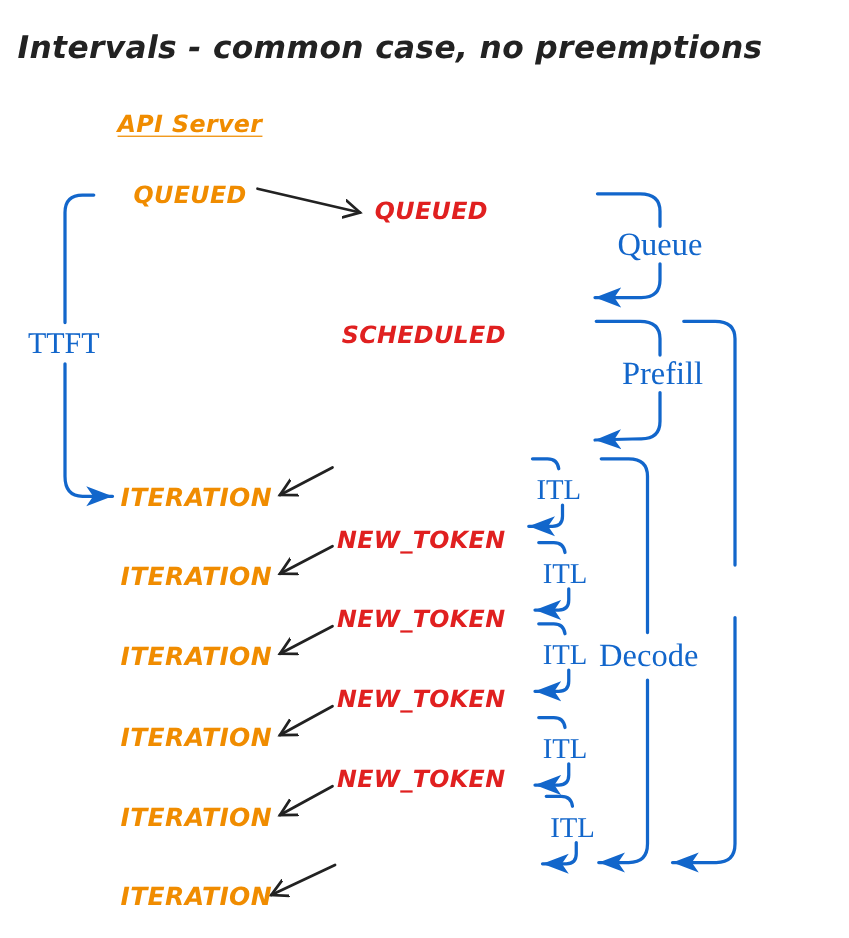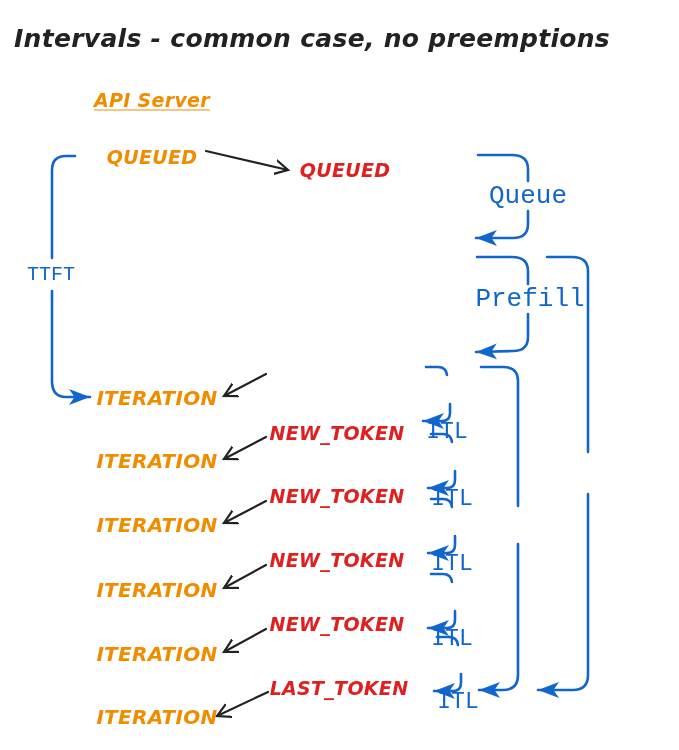--- a/index.html
+++ b/index.html
@@ -13,24 +13,24 @@
   #mTriBlue path{fill:var(--blue,#1266cb);}
   #mVee path{stroke:var(--ink,#2a2a2a);stroke-width:2.2;fill:none;stroke-linecap:round;}
   .lbl{position:absolute;transform:translate(-50%,-50%);white-space:nowrap;line-height:1;}
   .hand{font-style:italic;font-weight:bold;letter-spacing:.3px;}
   .title{font-size:25px;color:var(--ink,#1e1e1e);}
   .hdr{font-size:19px;text-decoration:underline;text-underline-offset:3px;}
   .api{color:var(--api,#f08c00);}
   .eng{color:var(--red,#e02020);}
   .evt{font-size:19px;}
   .iter{font-size:20px;}
-  .blue{color:var(--blue,#1266cb);font-family:Liberation Mono, monospace;font-weight:400;}
+  .blue{color:var(--blue,#1266cb);font-family:Liberation Serif, serif;font-weight:400;}
   .big{font-size:26px;}
-  .ttft{font-size:20px;}
-  .itl{font-size:23px;margin-top:40px;}
+  .ttft{font-size:24px;}
+  .itl{font-size:23px;}
 </style>
 </head>
 <body>
 
 <div id="canvas">
 
   <svg id="wires" viewBox="0 0 679 750">
     <defs>
       <marker id="mTriBlue" markerUnits="userSpaceOnUse" markerWidth="22" markerHeight="18" refX="21" refY="9" orient="auto">
         <path d="M0,1 L21,9 L0,17 L5.5,9 Z"></path>
@@ -110,28 +110,29 @@
 
   <div class="lbl hand evt api" style="left:152px;top:157px">QUEUED</div>
   <div class="lbl hand iter api" style="left:157px;top:398px">ITERATION</div>
   <div class="lbl hand iter api" style="left:157px;top:461px">ITERATION</div>
   <div class="lbl hand iter api" style="left:157px;top:525px">ITERATION</div>
   <div class="lbl hand iter api" style="left:157px;top:590px">ITERATION</div>
   <div class="lbl hand iter api" style="left:157px;top:654px">ITERATION</div>
   <div class="lbl hand iter api" style="left:157px;top:717px">ITERATION</div>
 
   <div class="lbl hand evt eng" style="left:345px;top:170px">QUEUED</div>
+  <div class="lbl hand evt eng" style="left:339px;top:269px">SCHEDULED</div>
   <div class="lbl hand evt eng" style="left:337px;top:433px">NEW_TOKEN</div>
   <div class="lbl hand evt eng" style="left:337px;top:496px">NEW_TOKEN</div>
   <div class="lbl hand evt eng" style="left:337px;top:560px">NEW_TOKEN</div>
   <div class="lbl hand evt eng" style="left:337px;top:624px">NEW_TOKEN</div>
-  <div class="lbl hand evt eng" style="left:339px;top:688px">LAST_TOKEN</div>
 
   <div class="lbl blue ttft" style="left:51px;top:275px">TTFT</div>
   <div class="lbl blue big" style="left:528px;top:196px">Queue</div>
   <div class="lbl blue big" style="left:530px;top:299px">Prefill</div>
+  <div class="lbl blue big" style="left:519px;top:525px">Decode</div>
   <div class="lbl blue itl" style="left:447px;top:392px">ITL</div>
   <div class="lbl blue itl" style="left:452px;top:459px">ITL</div>
   <div class="lbl blue itl" style="left:452px;top:524px">ITL</div>
   <div class="lbl blue itl" style="left:452px;top:599px">ITL</div>
   <div class="lbl blue itl" style="left:458px;top:662px">ITL</div>
 
 </div>
 
 </body></html>

